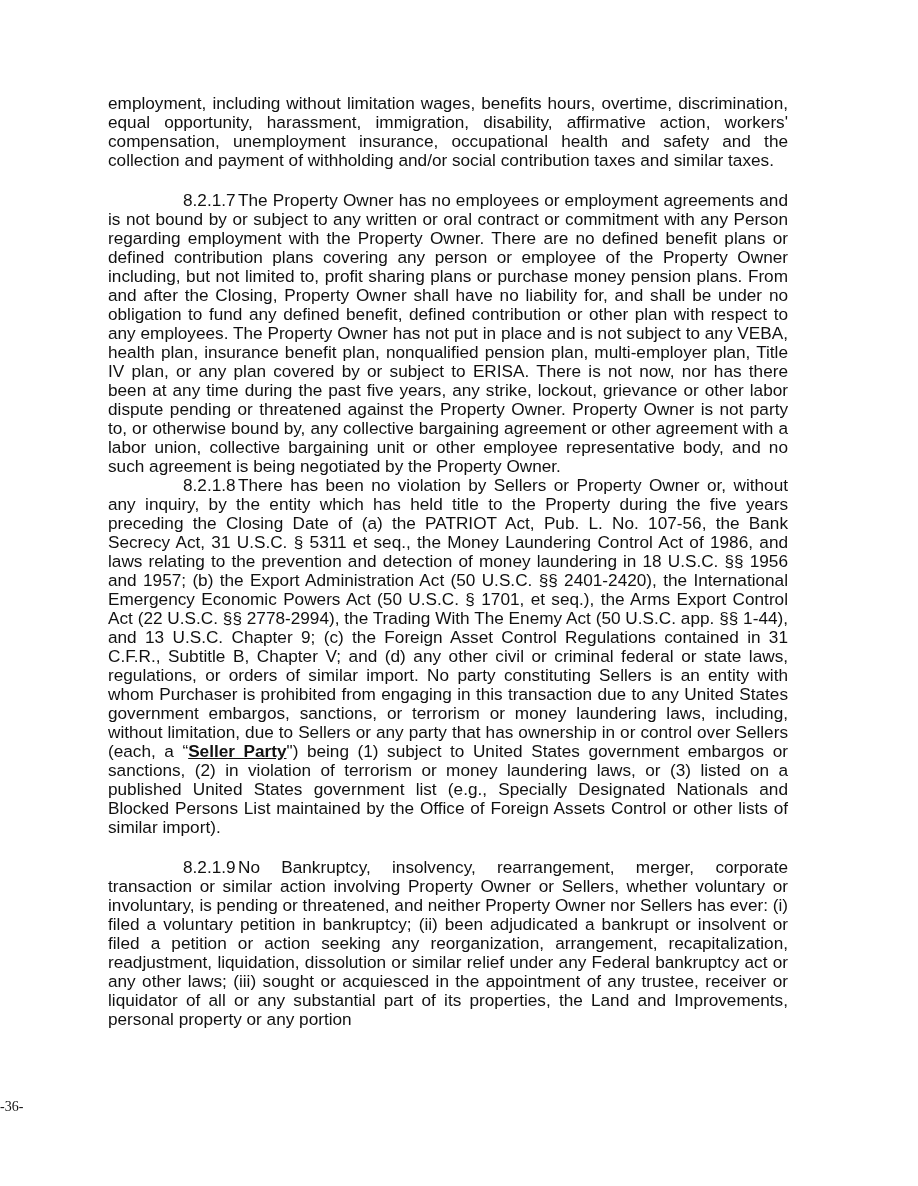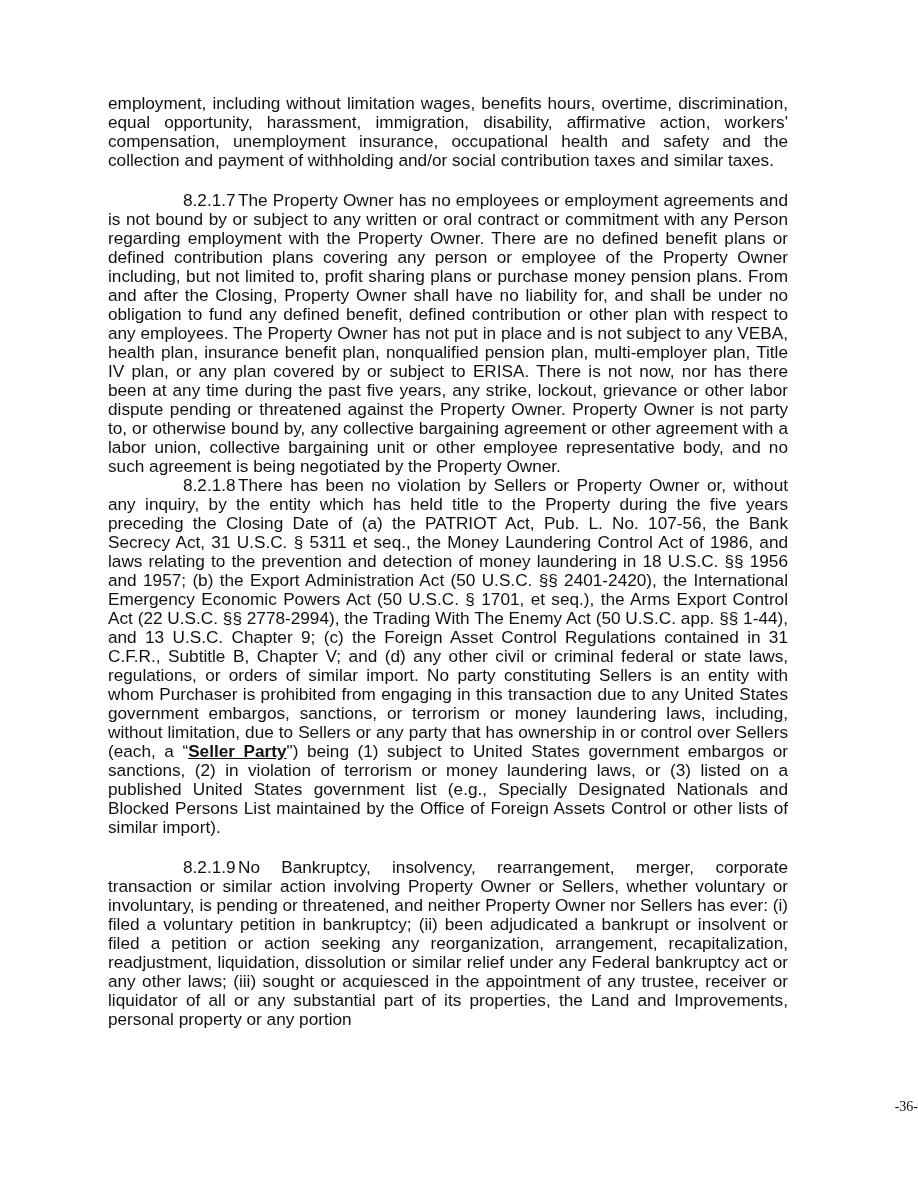--- a/index.html
+++ b/index.html
@@ -46,21 +46,21 @@
     }
     .defined-term {
       font-weight: bold;
       text-decoration: underline;
     }
     .page-number {
       position: absolute;
       left: 0;
       width: 918px;
       top: 1099px;
-      text-align: right;
+      text-align: left;
       font-family: "Liberation Serif", serif;
       font-size: 14px;
       color: #111111;
     }
   </style>
 </head>
 <body>
 
 <div class="page">
   <div class="body-text">

